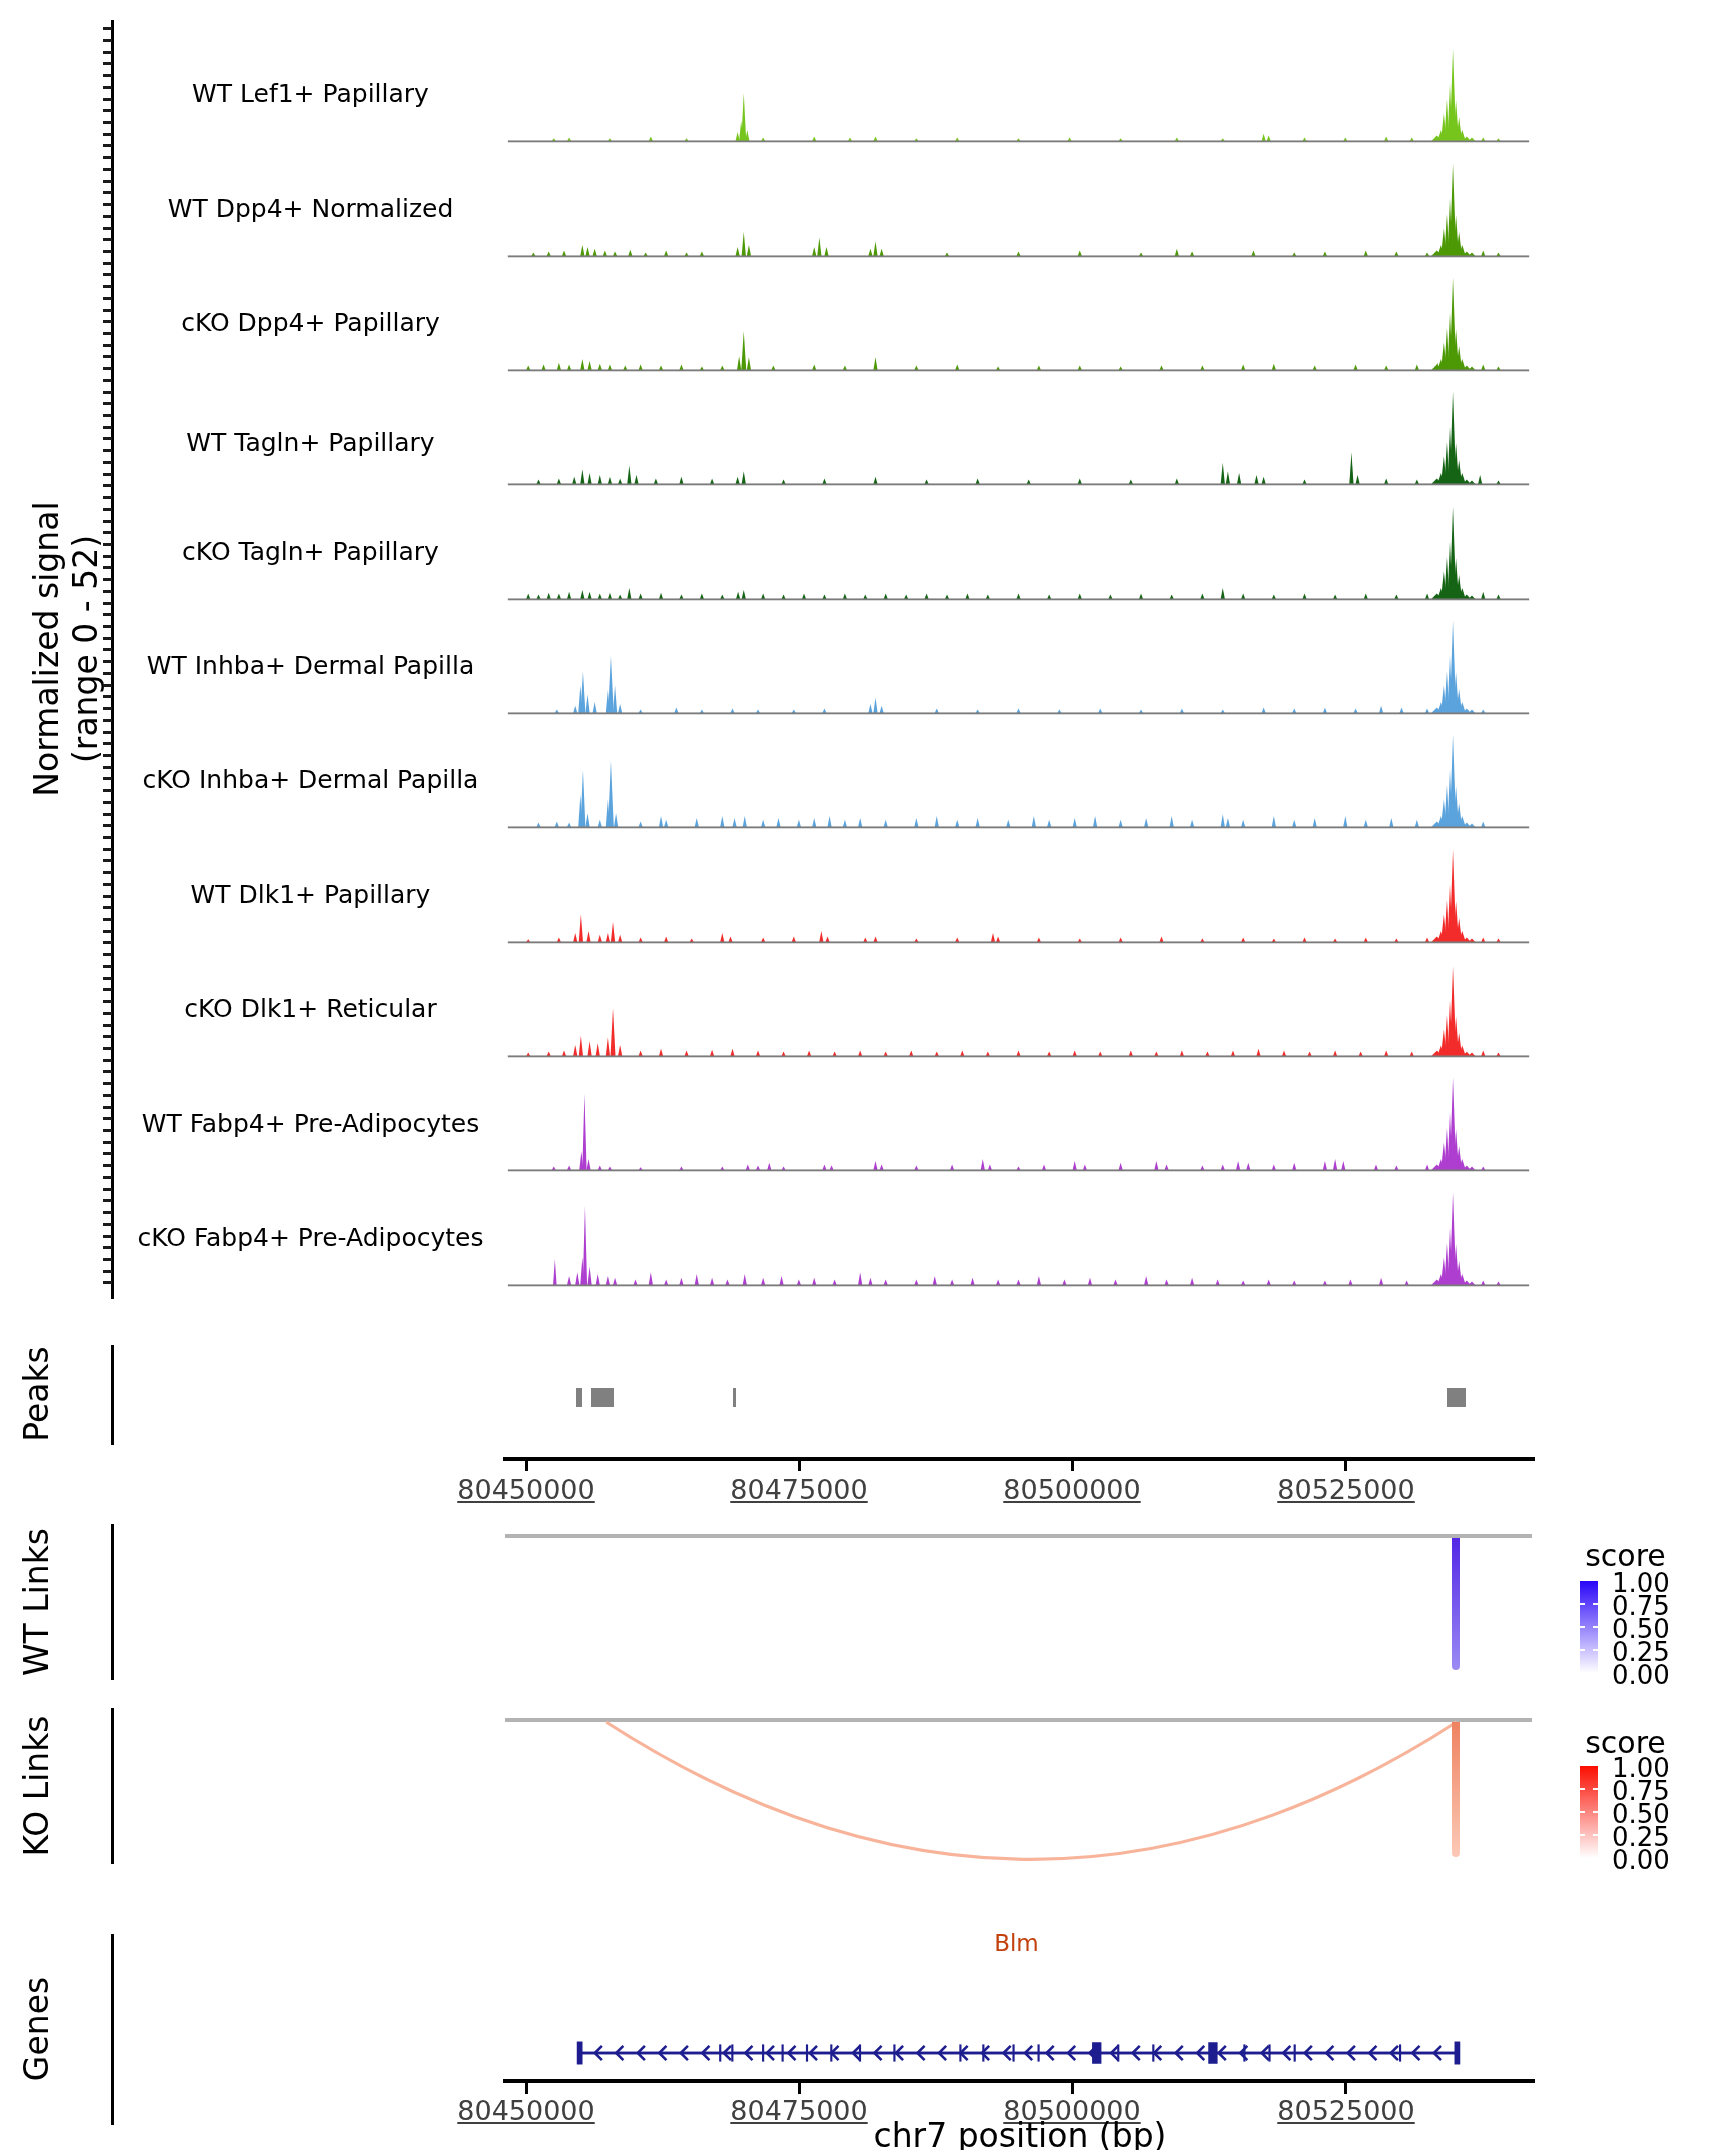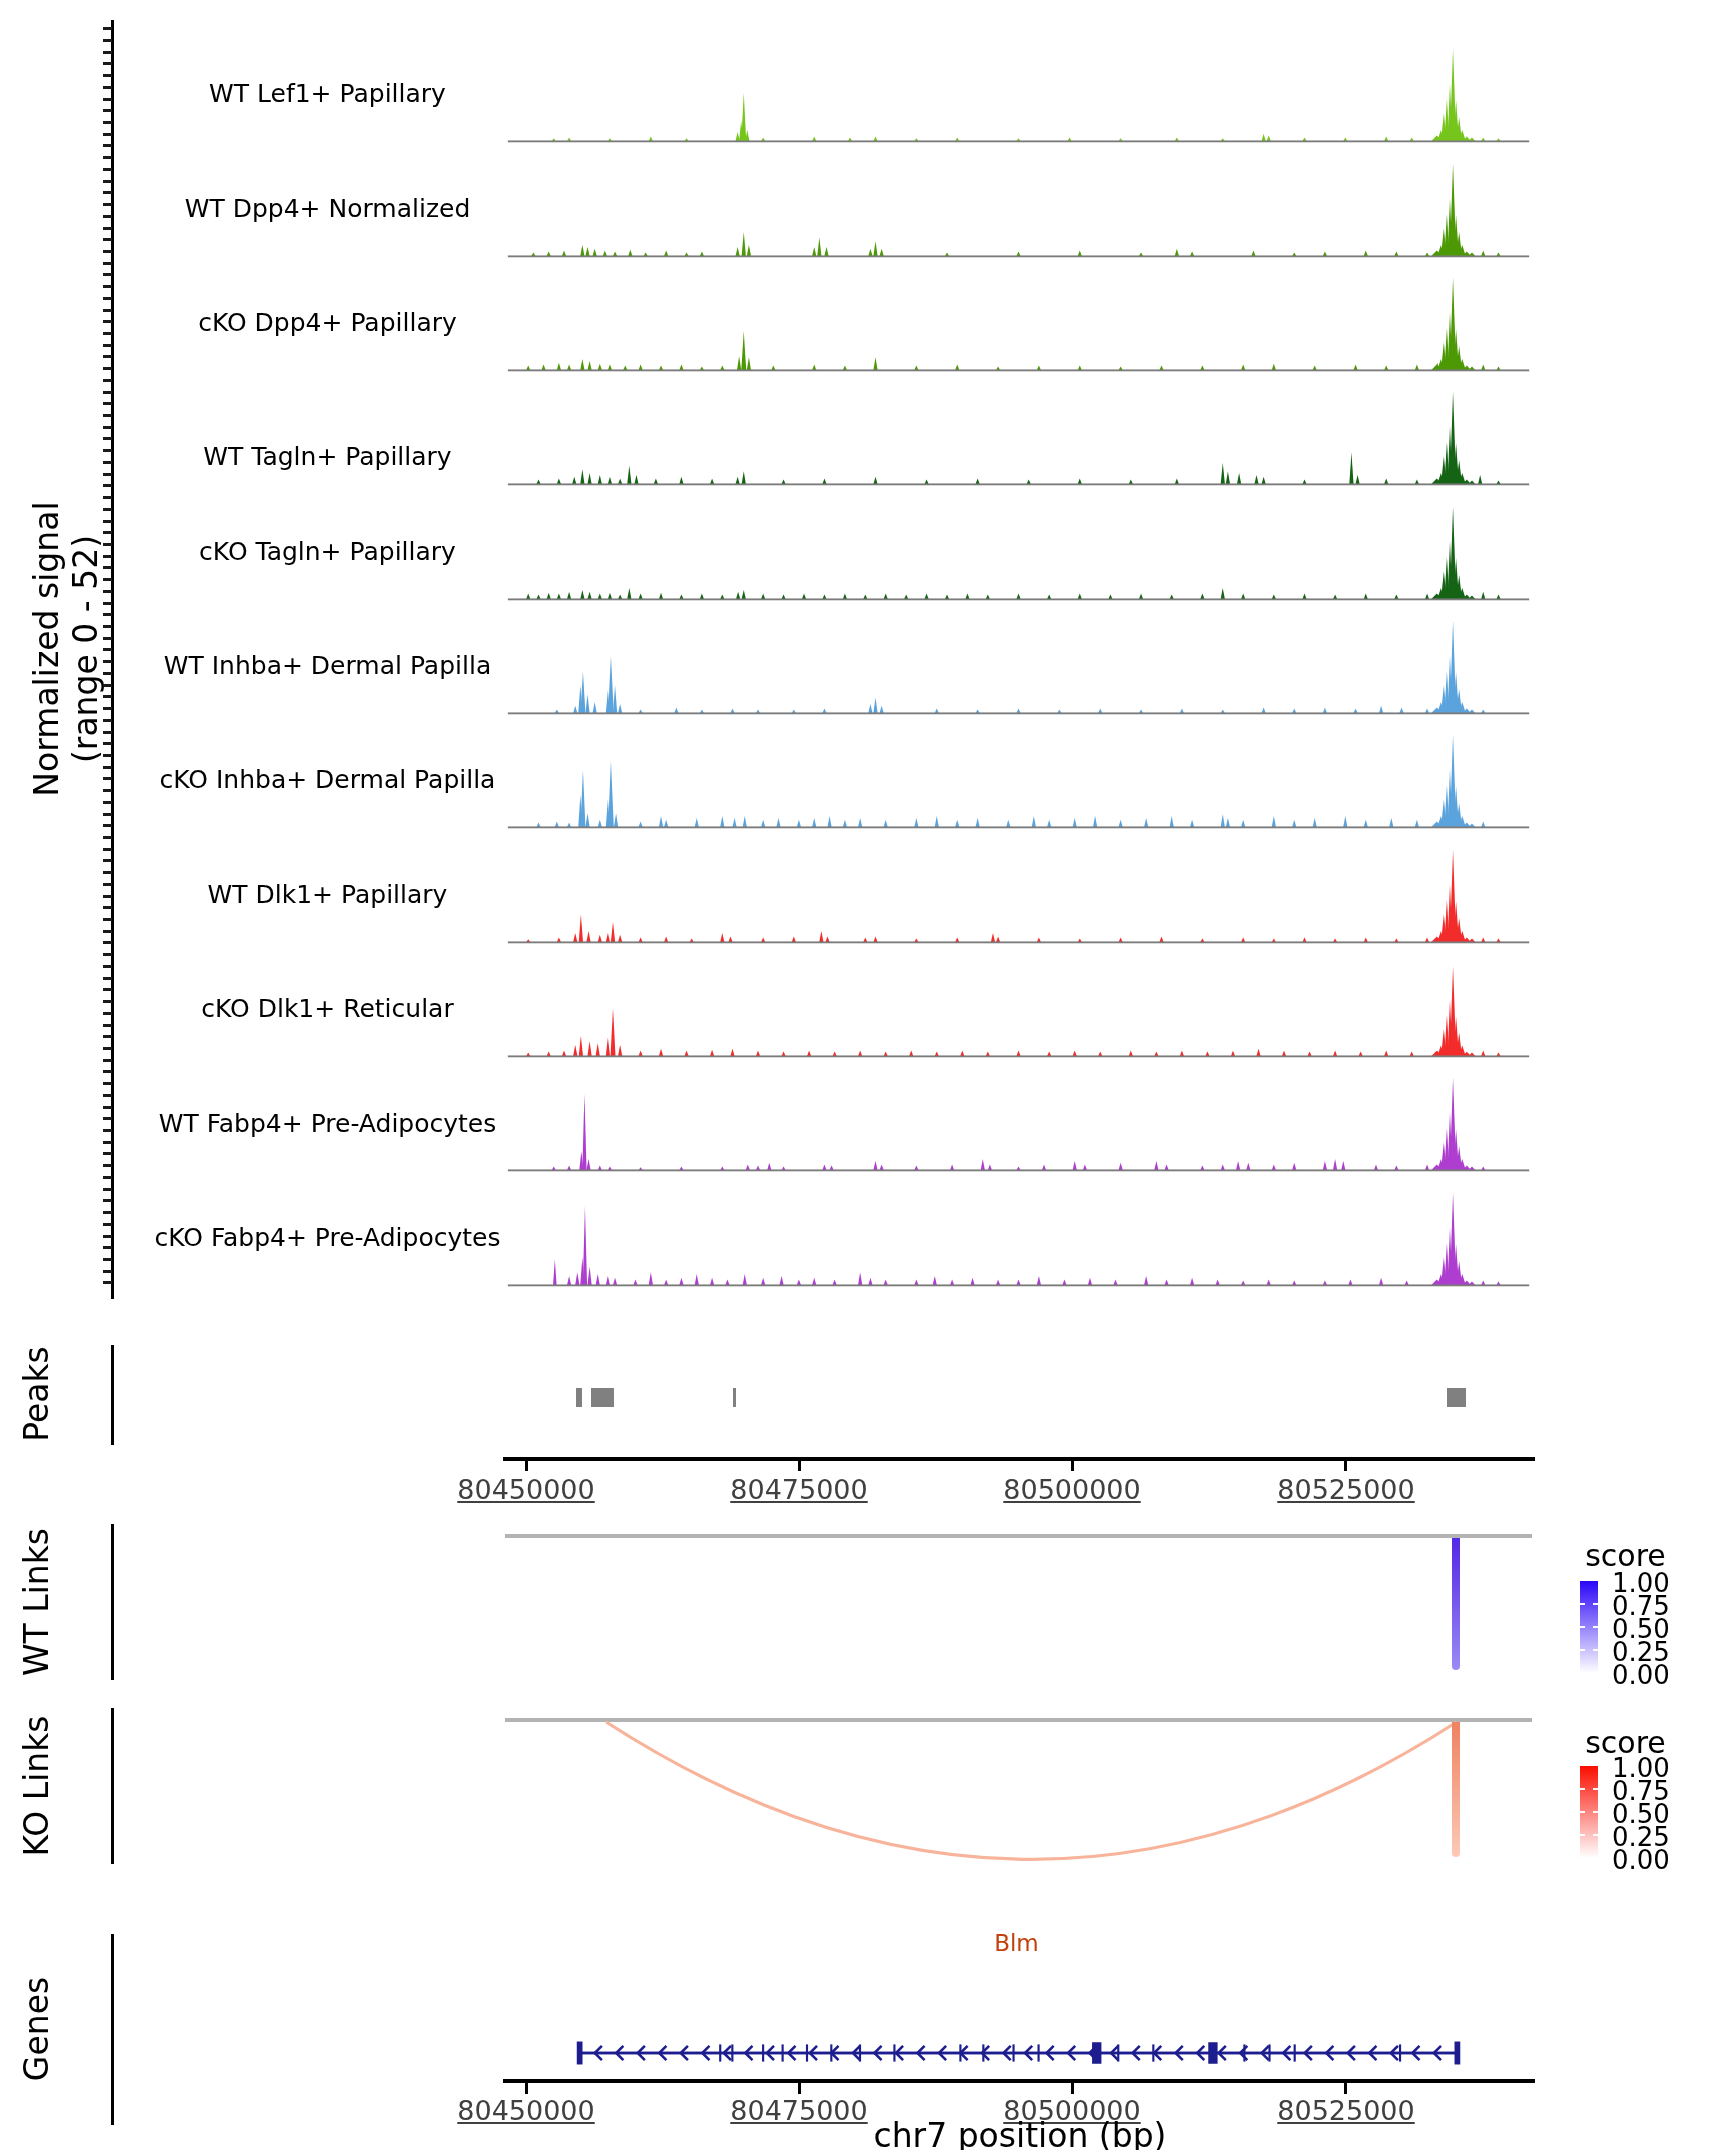--- a/index.html
+++ b/index.html
@@ -1,20 +1,20 @@
 <!DOCTYPE html>
 <html style="font-size:11.5px"><head>
 <meta charset="utf-8">
 <style>
   html,body{margin:0;padding:0;background:#fff;}
   #root{position:relative;width:1721px;height:2151px;background:#ffffff;overflow:hidden;
         font-family:"DejaVu Sans","Liberation Sans",sans-serif;color:#000;}
   .abs{position:absolute;}
   .track-label{position:absolute;left:115px;width:391px;text-align:center;
-               font-size:25px;line-height:34px;color:#000;white-space:nowrap;padding-left:17px;}
+               font-size:25px;line-height:34px;color:#000;white-space:nowrap;}
   .vlabel{position:absolute;transform:translate(-50%,-50%) rotate(-90deg);
           white-space:nowrap;font-size:33px;color:#000;}
   .ylab2{position:absolute;transform:translate(-50%,-50%) rotate(-90deg);
          text-align:center;font-size:33px;line-height:39px;color:#000;white-space:nowrap;}
   .sideline{position:absolute;width:2.9px;background:#000;}
   .grayline{position:absolute;height:3.6px;background:#b3b3b3;}
   .axisline{position:absolute;height:3.6px;background:#000;}
   .tickmark{position:absolute;width:2.9px;height:10.8px;background:#000;}
   .ticklabel{position:absolute;width:172px;text-align:center;font-size:27px;color:#404040;text-decoration:underline;}
   .ytick{position:absolute;width:8.6px;height:2.9px;background:#1a1a1a;}
@@ -291,21 +291,21 @@
         <polygon points="1313.2,132 1316.7,72.2 1320.2,132" fill="#4C9905"></polygon>
         <polygon points="1317.5,132 1321.0,51.4 1324.5,132" fill="#4C9905"></polygon>
         <polygon points="1320.8,132 1325.3,2.0 1329.8,132" fill="#4C9905"></polygon>
         <polygon points="1325.6,132 1329.6,74.8 1333.6,132" fill="#4C9905"></polygon>
         <polygon points="1329.9,132 1333.9,98.2 1337.9,132" fill="#4C9905"></polygon>
         <polygon points="1333.2,132 1338.2,116.4 1343.2,132" fill="#4C9905"></polygon>
         <polygon points="1338.6,132 1344.6,125.5 1350.6,132" fill="#4C9905"></polygon>
         <polygon points="1346.8,132 1351.8,126.8 1356.8,132" fill="#4C9905"></polygon>
         <rect x="0" y="131" width="1432" height="2.6" fill="#7b7b7b"></rect>
       </svg>
-      <div class="track-label" style="top: 440px;">WT Tagln+ Papillary</div>
+      <div class="track-label" style="top: 426px;">WT Tagln+ Papillary</div>
       <svg width="1027" height="97" viewBox="0 0 1432 136" style="left: 505px; top: 390px;">
         <polygon points="40.0,132 43.0,125.5 46.0,132" fill="#156415"></polygon>
         <polygon points="68.6,132 71.6,124.2 74.6,132" fill="#156415"></polygon>
         <polygon points="90.1,132 93.1,121.6 96.1,132" fill="#156415"></polygon>
         <polygon points="101.5,132 104.5,111.2 107.5,132" fill="#156415"></polygon>
         <polygon points="111.6,132 114.6,116.4 117.6,132" fill="#156415"></polygon>
         <polygon points="125.9,132 128.9,119.0 131.9,132" fill="#156415"></polygon>
         <polygon points="140.2,132 143.2,121.6 146.2,132" fill="#156415"></polygon>
         <polygon points="154.5,132 157.5,124.2 160.5,132" fill="#156415"></polygon>
         <polygon points="167.4,132 170.4,106.0 173.4,132" fill="#156415"></polygon>

